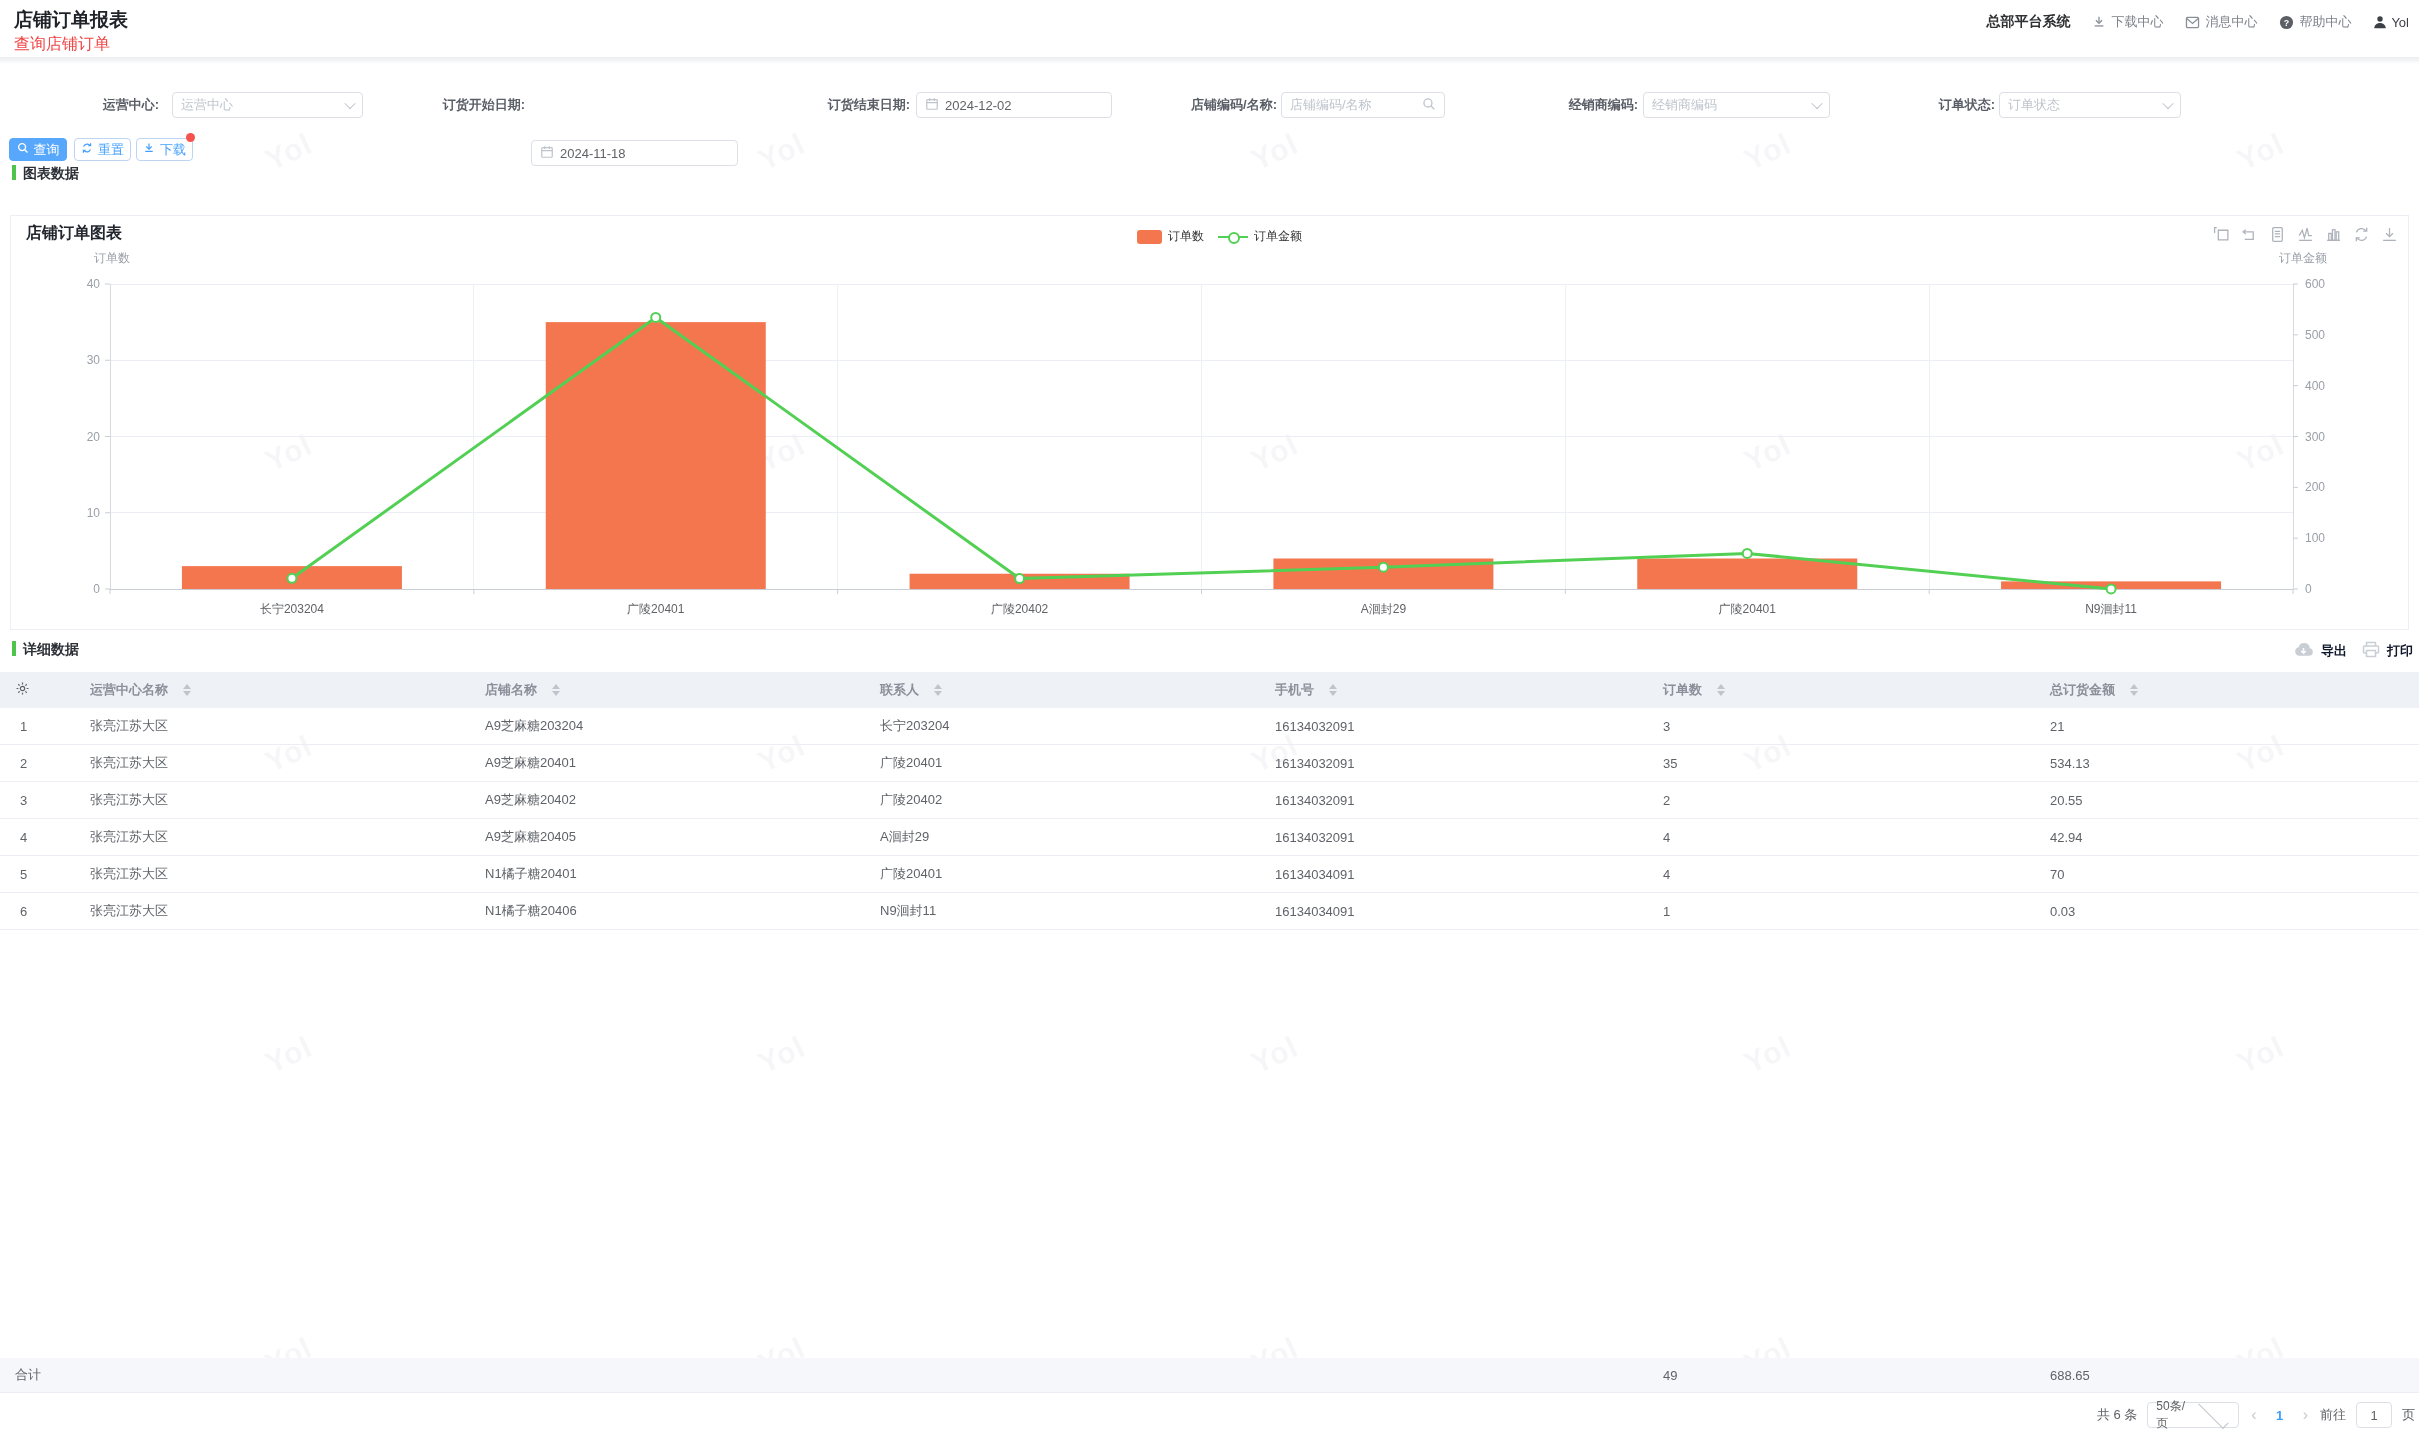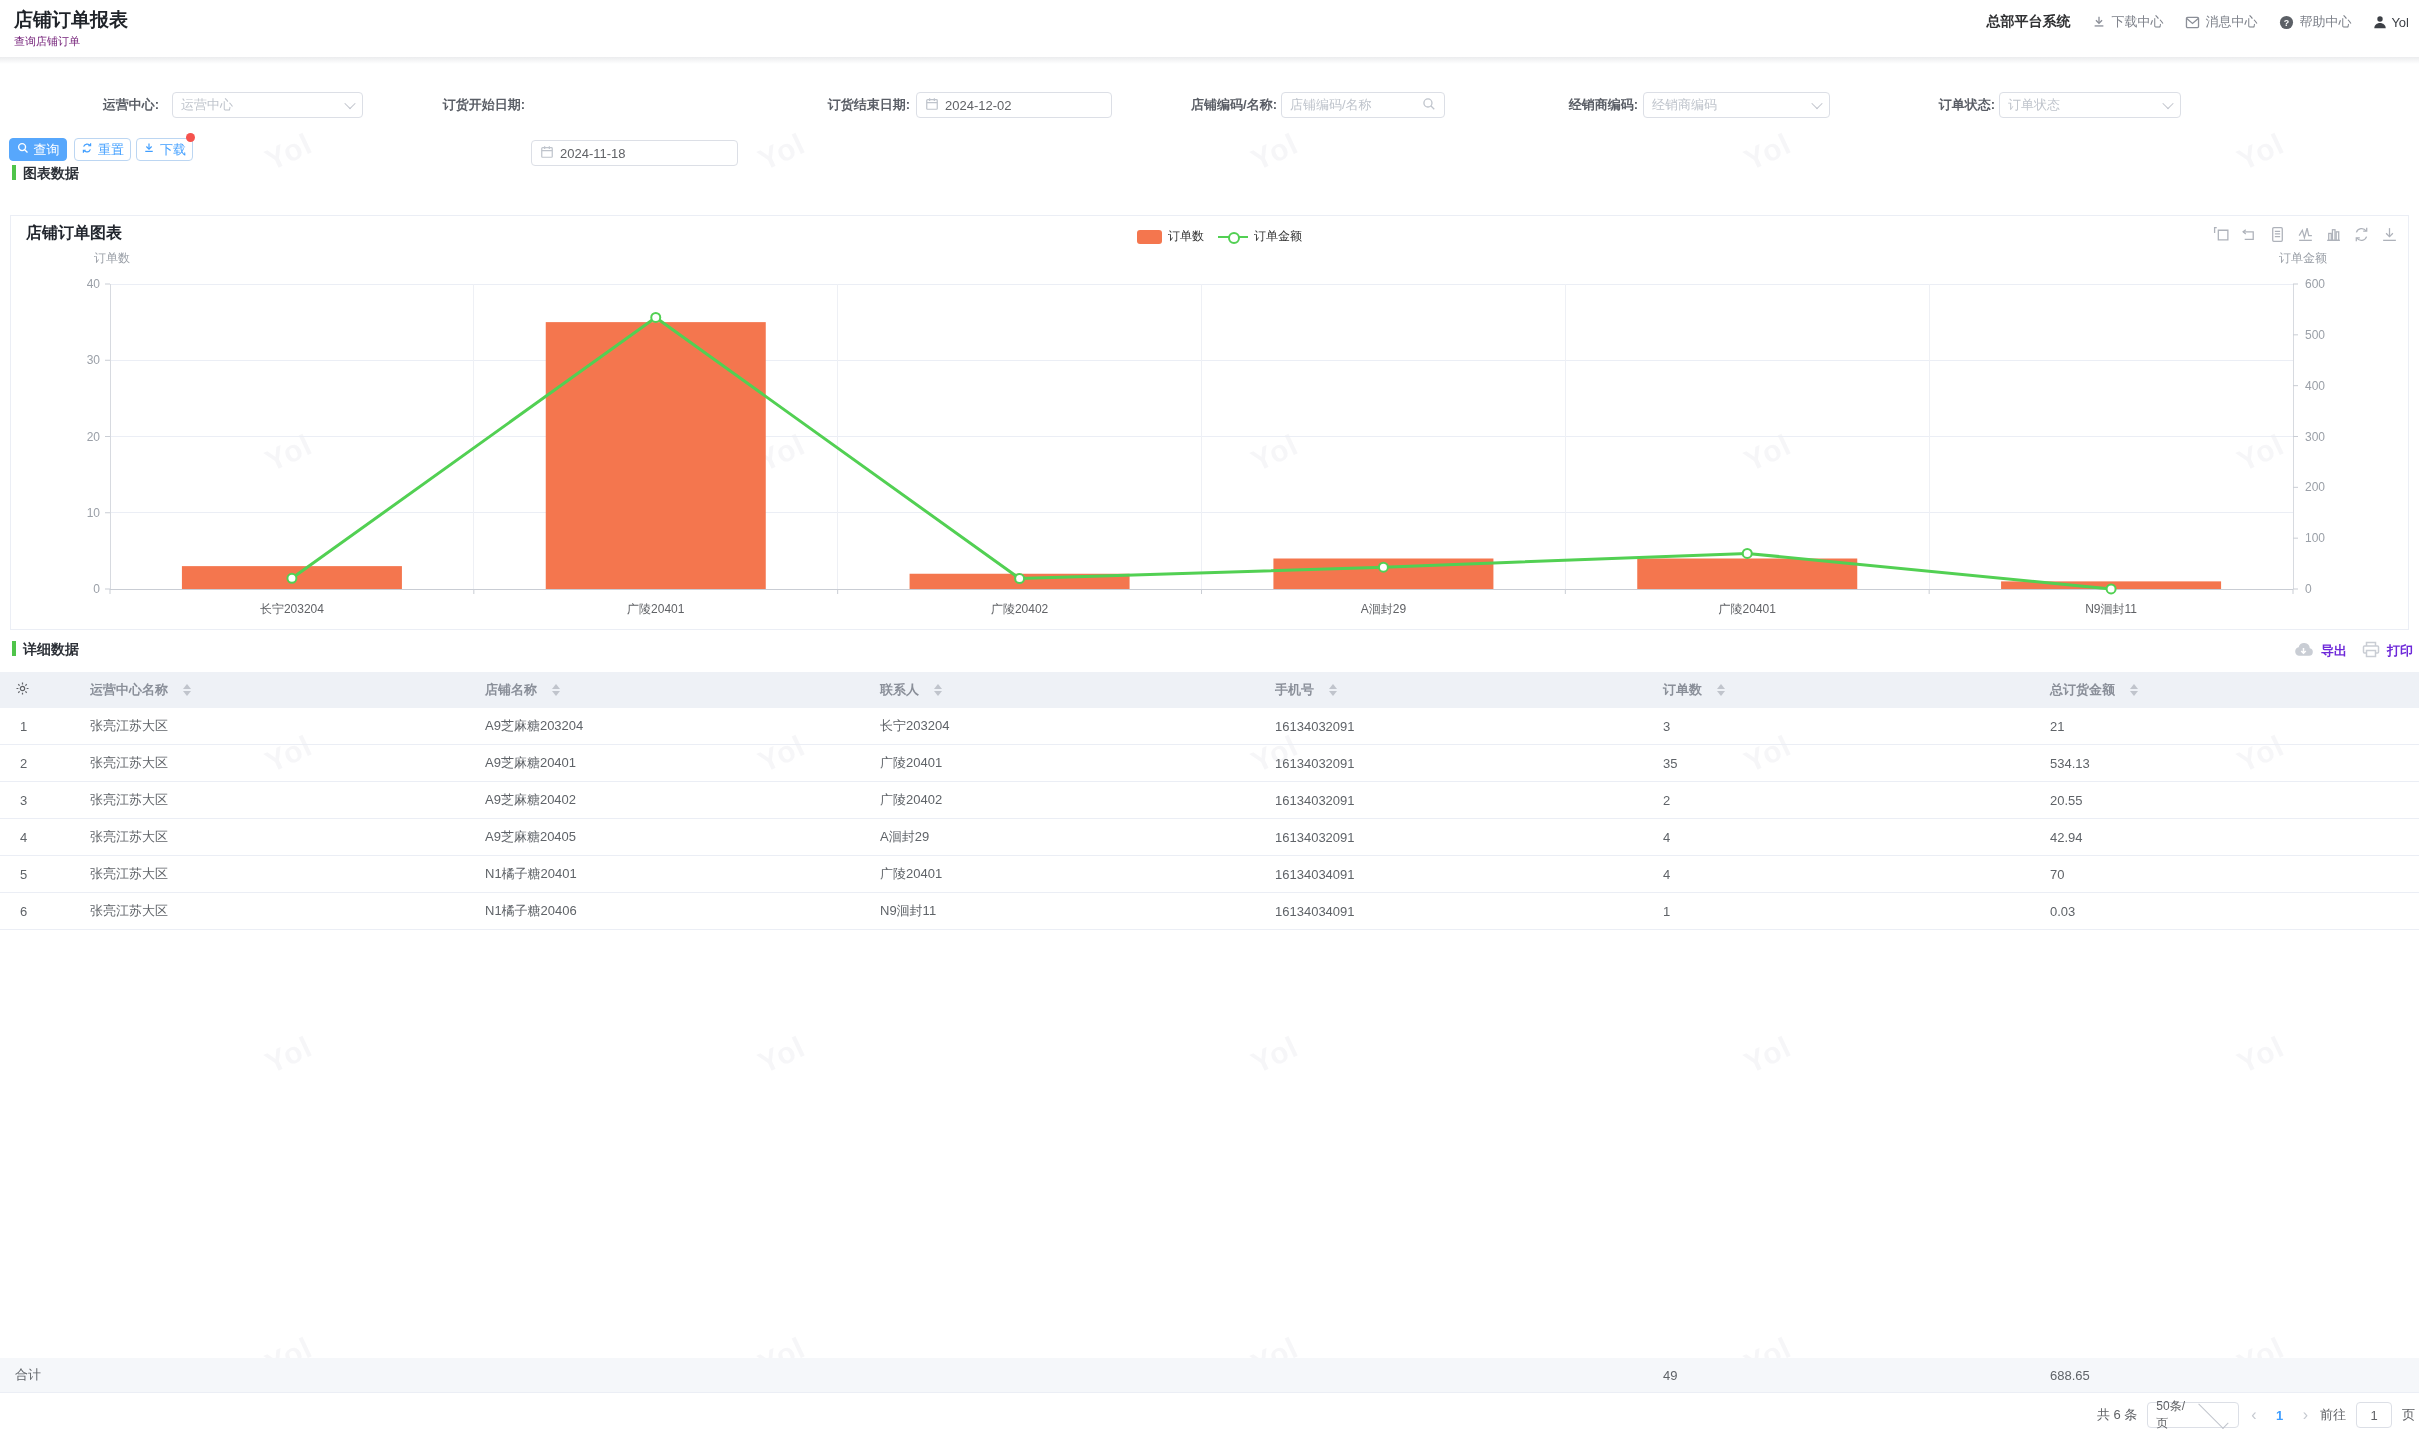--- a/index.html
+++ b/index.html
@@ -6,21 +6,21 @@
   body{
     width:2419px;height:1447px;position:relative;overflow:hidden;background:#fff;
     font-family:"Liberation Sans","DejaVu Sans",sans-serif;color:#606266;font-size:13px;
   }
   
   .wm{position:absolute;font-size:30px;font-weight:600;color:rgba(90,100,120,0.055);
       transform:rotate(-25deg);letter-spacing:1px;pointer-events:none;z-index:0;}
   
   .top{position:absolute;left:0;top:0;width:2419px;height:57px;background:#fff;z-index:5;}
   .page-title{position:absolute;left:14px;top:7px;font-size:19px;font-weight:bold;color:#1f2329;}
-  .page-sub{position:absolute;left:14px;top:34px;font-size:11px;color:#701a75;}
+  .page-sub{position:absolute;left:14px;top:34px;font-size:16px;color:#ef4444;}
   .top-right{position:absolute;right:10px;top:0;height:44px;display:flex;align-items:center;gap:22px;}
   .sys-name{font-size:14px;font-weight:bold;color:#303133;}
   .nav-item{display:flex;align-items:center;gap:5px;font-size:13px;color:#7d818a;cursor:pointer;}
   .nav-item svg{display:block;}
   .divider{position:absolute;left:0;top:57px;width:2419px;height:7px;z-index:4;
     background:linear-gradient(180deg,rgba(60,70,90,0.10),rgba(60,70,90,0));}
   
   .flabel{position:absolute;top:92px;height:26px;line-height:26px;text-align:right;
           font-weight:600;color:#5a5e66;font-size:13px;z-index:2;}
   .fctrl{position:absolute;top:92px;height:26px;border:1px solid #dcdfe6;border-radius:4px;
@@ -50,21 +50,21 @@
   .legend-swatch{width:25px;height:14px;border-radius:3px;}
   .legend-line{width:30px;height:14px;position:relative;}
   .legend-line .ln{position:absolute;left:0;top:6px;width:30px;height:2px;}
   .legend-line .dot{position:absolute;left:10px;top:2px;width:8px;height:8px;border-radius:50%;
                     background:#fff;border:2px solid;}
   .toolbox{position:absolute;right:10px;top:10px;display:flex;gap:11px;z-index:2;color:#aeb2ba;}
   .toolbox .tbi{width:17px;height:17px;cursor:pointer;}
   .toolbox svg{display:block;}
   
   .tbl-actions{position:absolute;top:641px;left:2293px;display:flex;align-items:center;gap:7px;z-index:2;}
-  .tbl-actions .lk{color:#6d28d9;font-size:13px;font-weight:600;cursor:pointer;white-space:nowrap;}
+  .tbl-actions .lk{color:#0f172a;font-size:13px;font-weight:600;cursor:pointer;white-space:nowrap;}
   
   table{border-collapse:collapse;table-layout:fixed;width:2419px;}
   .data-table{position:absolute;left:0;top:672px;z-index:1;}
   .data-table th{background:#eef1f6;height:36px;text-align:left;padding:0 0 0 15px;
     font-size:13px;font-weight:600;color:#8a8f99;}
   .data-table th .hwrap{display:flex;align-items:center;gap:15px;}
   .data-table td{height:36px;padding:0 0 0 15px;border-bottom:1px solid #ebeef5;
     font-size:13px;color:#5f6368;background:transparent;}
   .data-table .idx,.first-pad{padding-left:20px;}
   .caret{display:inline-flex;flex-direction:column;gap:2px;}

